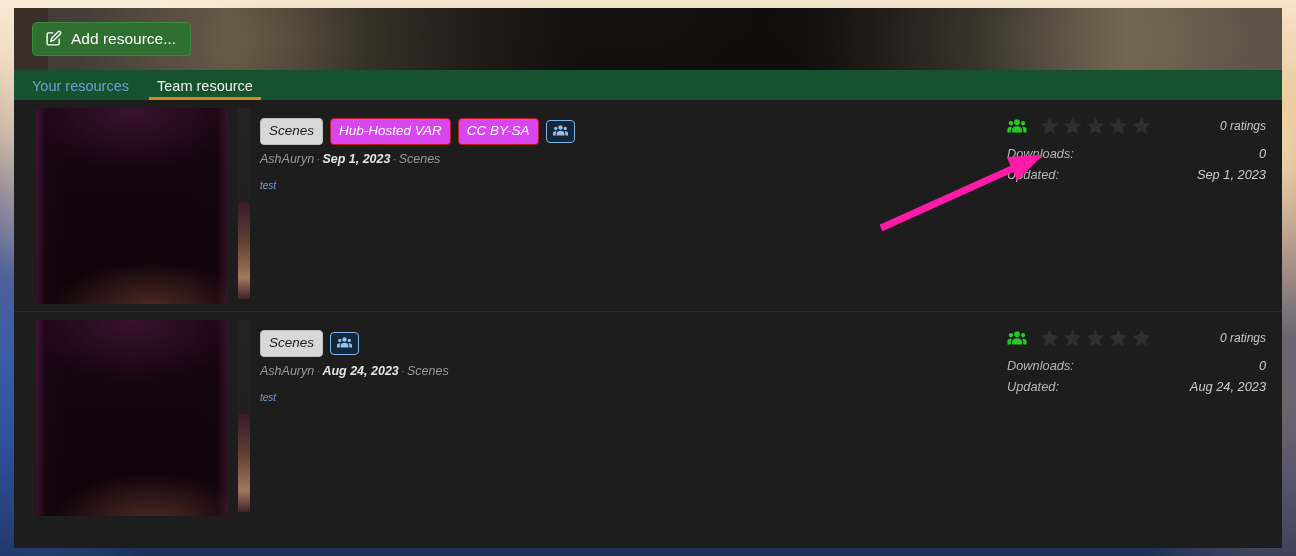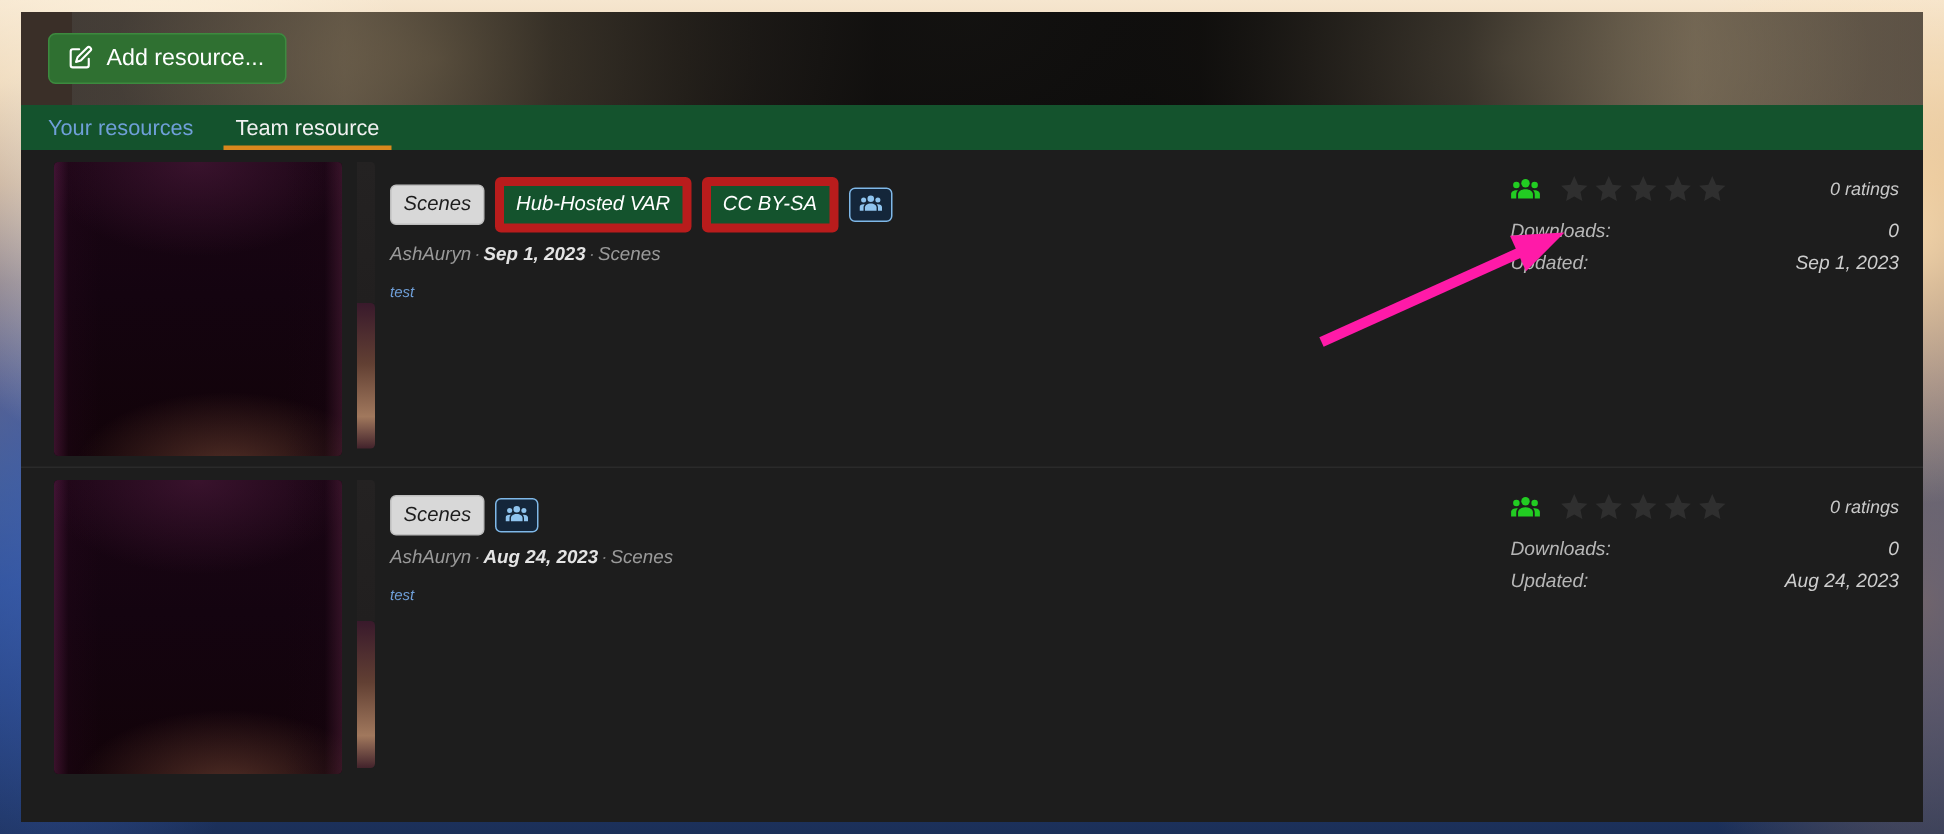--- a/index.html
+++ b/index.html
@@ -238,23 +238,23 @@
     padding: 5px 8px 6px;
     white-space: nowrap;
     cursor: pointer;
   }
   .badge.grey {
     background: #d8d8d8;
     color: #1d1d1d;
     border: 1px solid #bdbdbd;
   }
   .badge.green {
-    background: #14532d;
+    background: #d946ef;
     color: #ffffff;
-    border: 6px solid #b91c1c;
+    border: 1px solid #b91c1c;
   }
   .badge.icon-badge {
     background: #14263a;
     border: 1.5px solid #7fb8e8;
     padding: 3px 6px 2px;
   }
 
   .byline {
     font-size: 12.5px;
     color: #8d8d8d;

